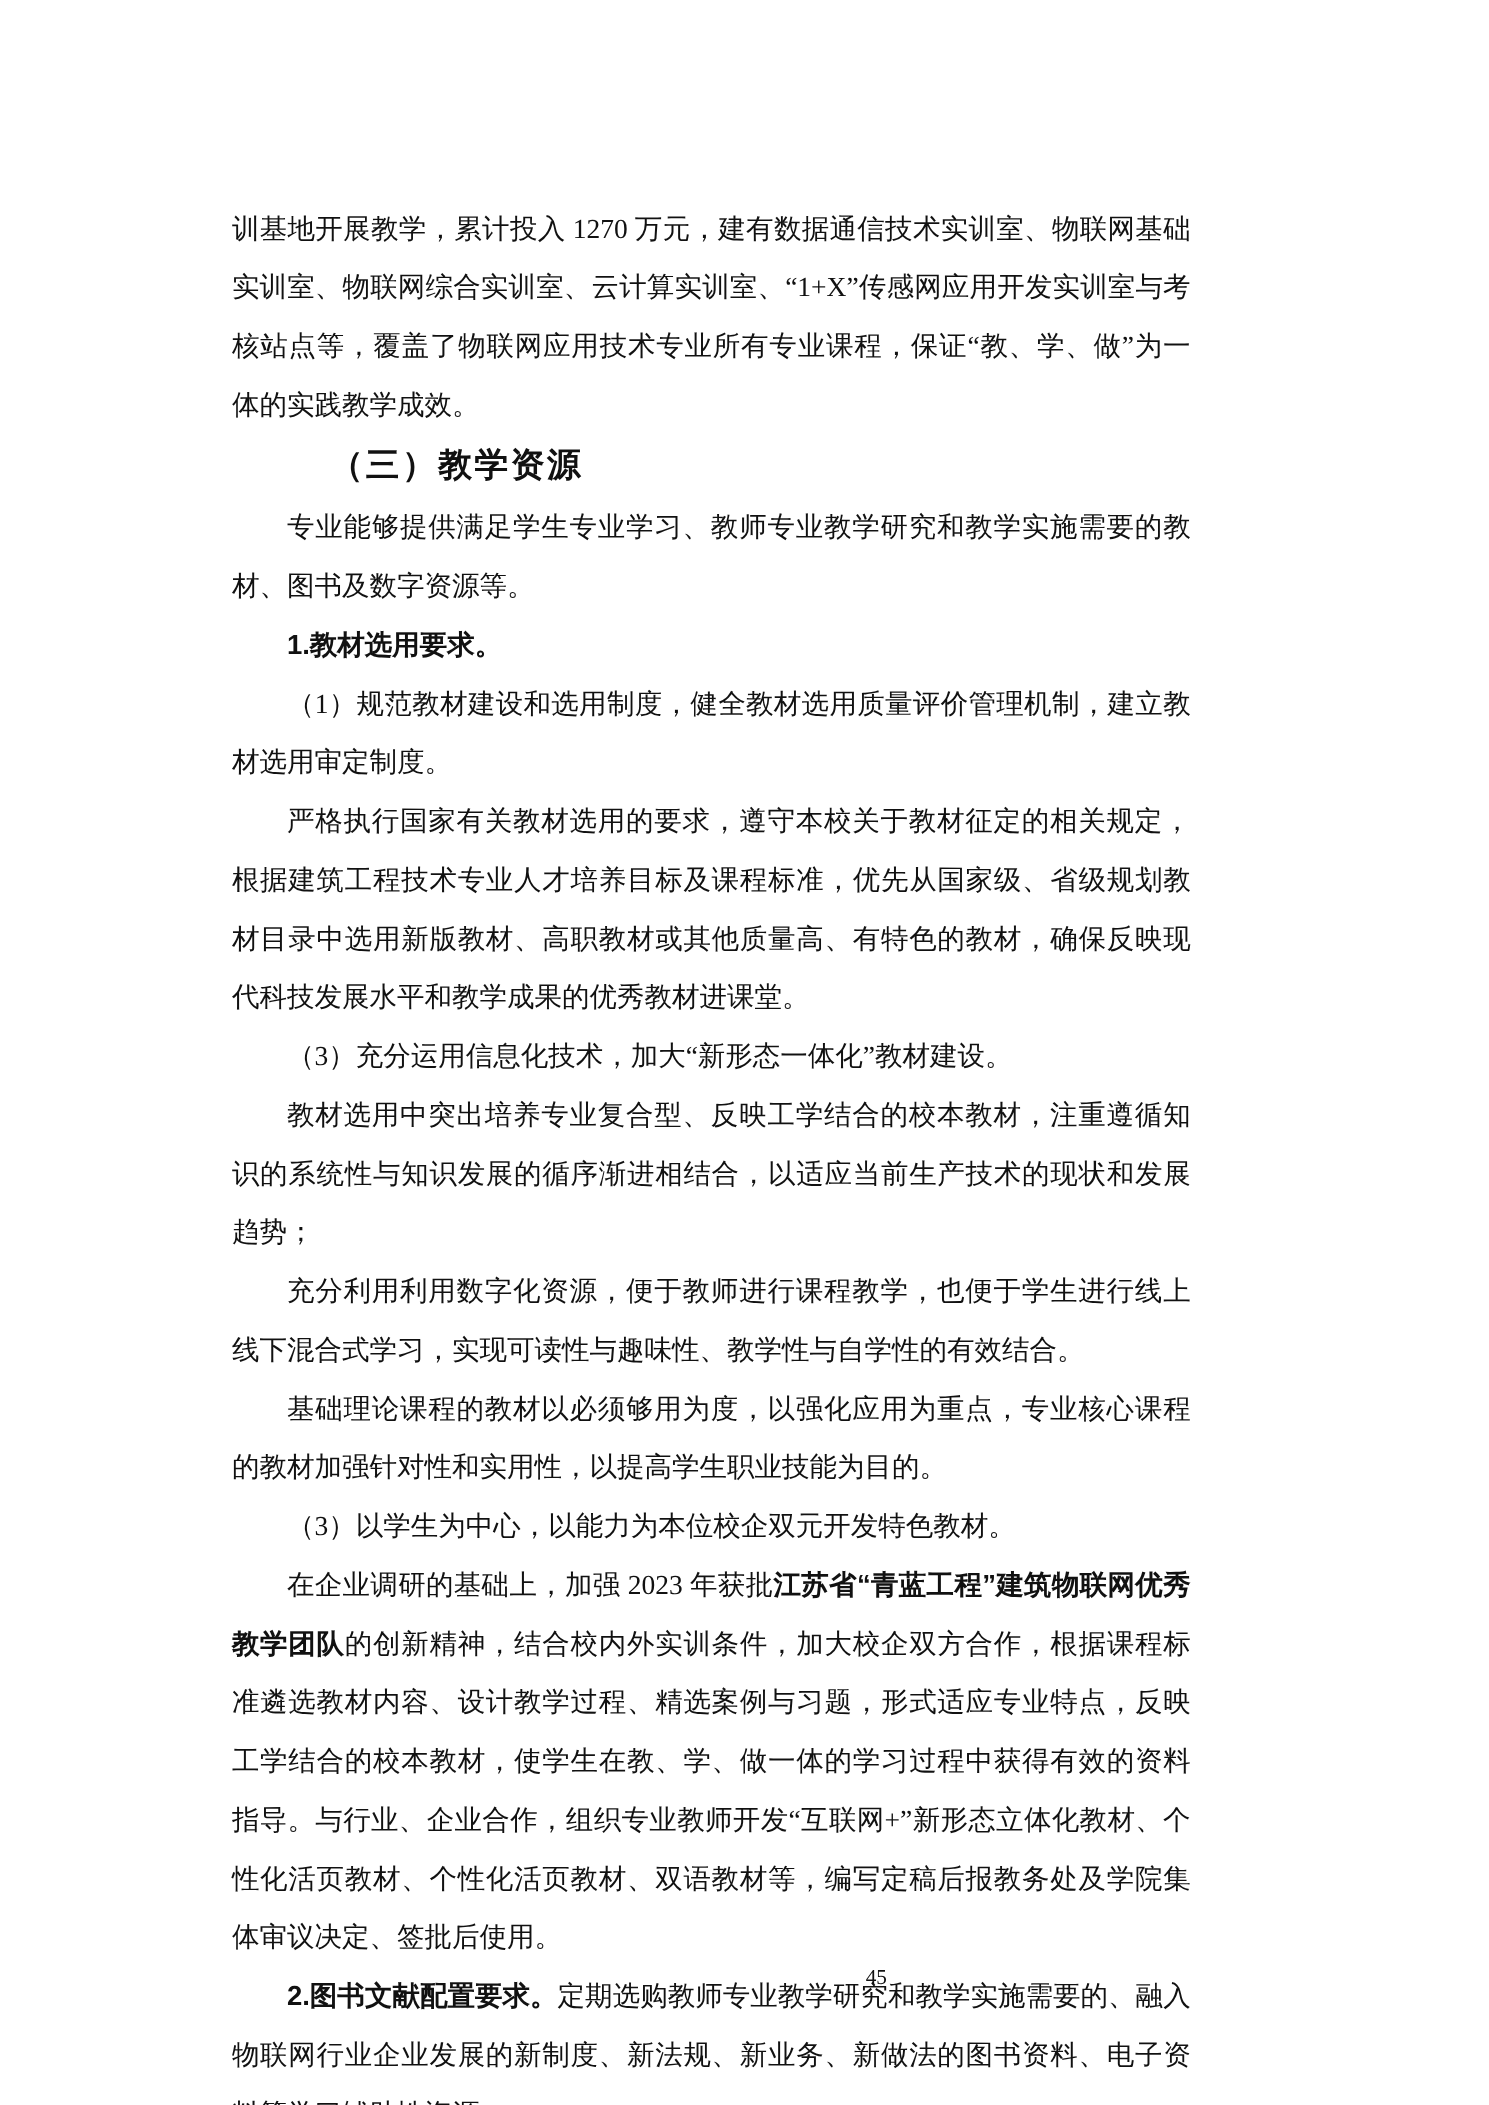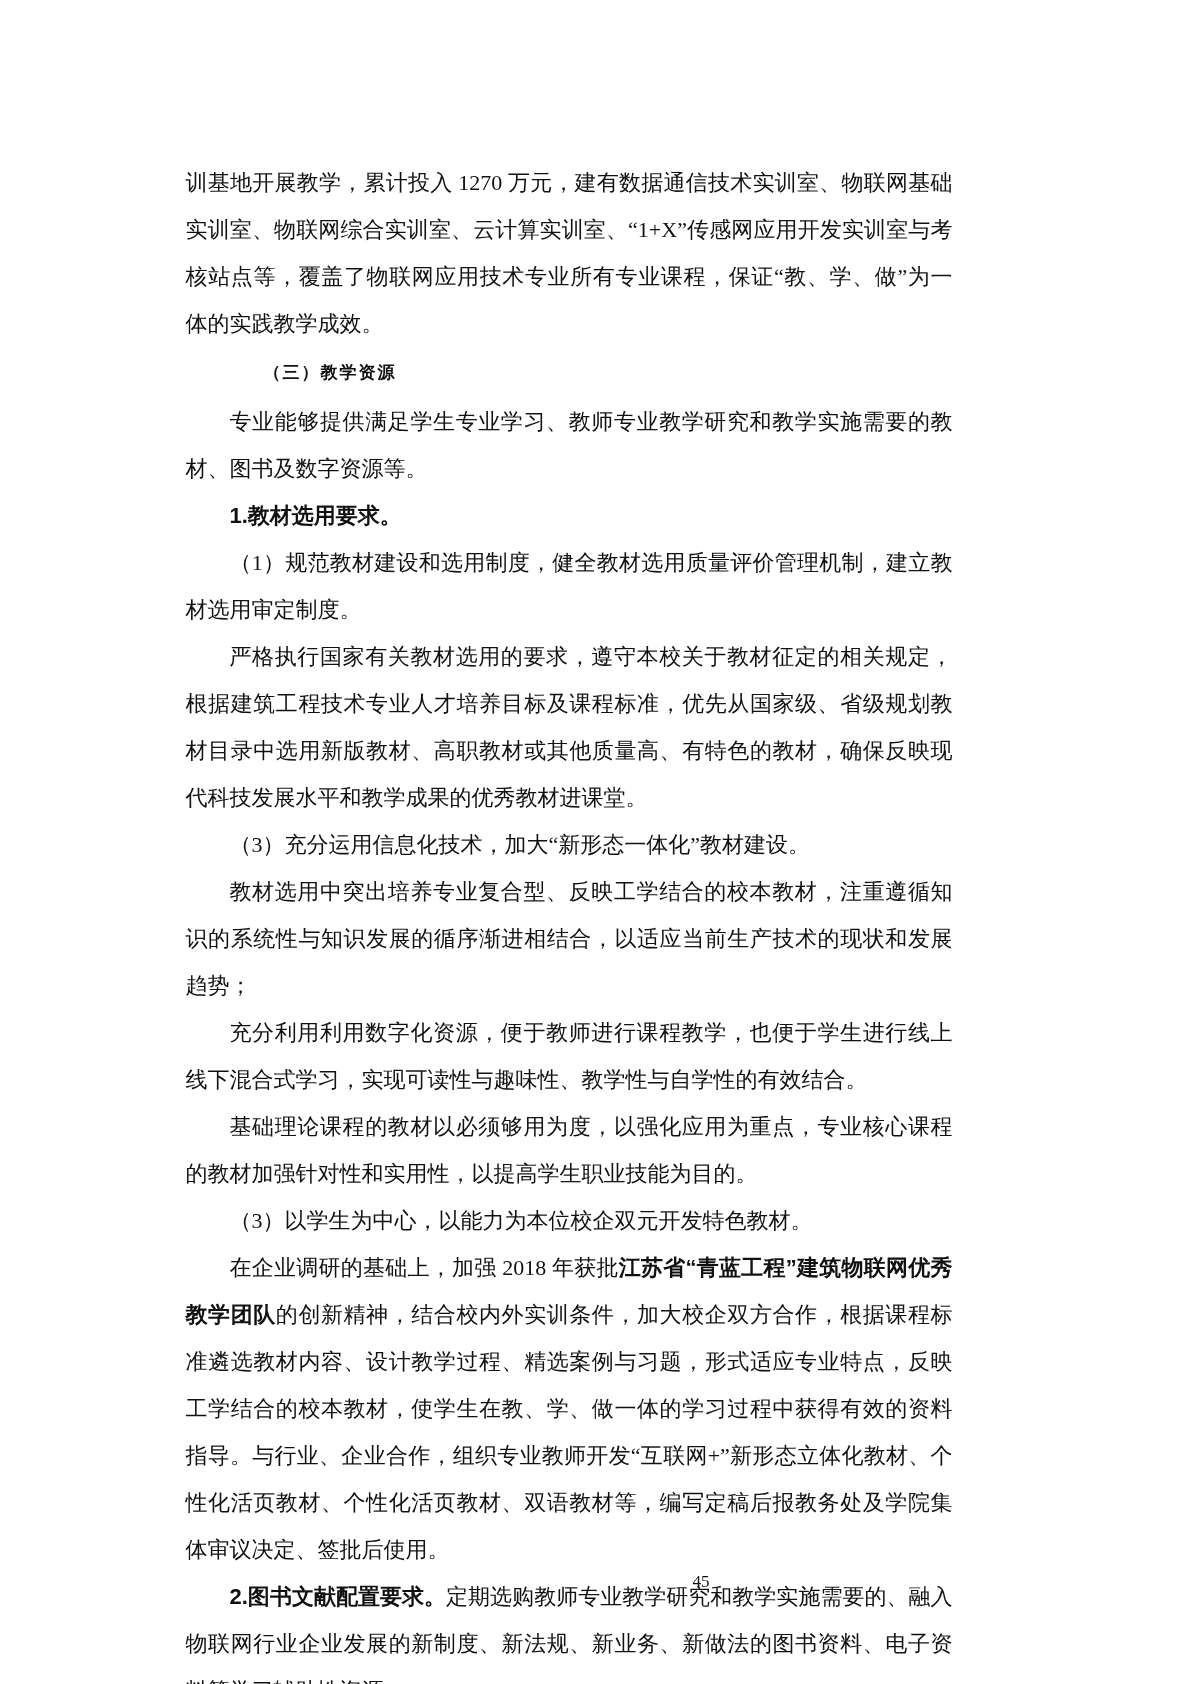--- a/index.html
+++ b/index.html
@@ -25,21 +25,21 @@
     text-justify: inter-ideograph;
   }
   .doc-body p {
     margin: 0;
     padding: 0;
   }
   p.paragraph.indent {
     text-indent: 44px;
   }
   p.heading {
-    font-size: 17px;
+    font-size: 27px;
     line-height: 51px;
     text-indent: 78px;
     font-weight: 700;
     font-family: "Liberation Sans", "DejaVu Sans", sans-serif;
     letter-spacing: 2px;
   }
   .bold {
     font-weight: 700;
     font-family: "Liberation Sans", "DejaVu Sans", sans-serif;
   }
@@ -64,19 +64,19 @@
       <p class="heading"><span class="bold">（三）教学资源</span></p>
       <p class="paragraph indent"><span>专业能够提供满足学生专业学习、教师专业教学研究和教学实施需要的教材、图书及数字资源等。</span></p>
       <p class="paragraph indent"><span class="bold">1.教材选用要求。</span></p>
       <p class="paragraph indent"><span>（1）规范教材建设和选用制度，健全教材选用质量评价管理机制，建立教材选用审定制度。</span></p>
       <p class="paragraph indent"><span>严格执行国家有关教材选用的要求，遵守本校关于教材征定的相关规定，根据建筑工程技术专业人才培养目标及课程标准，优先从国家级、省级规划教材目录中选用新版教材、高职教材或其他质量高、有特色的教材，确保反映现代科技发展水平和教学成果的优秀教材进课堂。</span></p>
       <p class="paragraph indent"><span>（3）充分运用信息化技术，加大“新形态一体化”教材建设。</span></p>
       <p class="paragraph indent"><span>教材选用中突出培养专业复合型、反映工学结合的校本教材，注重遵循知识的系统性与知识发展的循序渐进相结合，以适应当前生产技术的现状和发展趋势；</span></p>
       <p class="paragraph indent"><span>充分利用利用数字化资源，便于教师进行课程教学，也便于学生进行线上线下混合式学习，实现可读性与趣味性、教学性与自学性的有效结合。</span></p>
       <p class="paragraph indent"><span>基础理论课程的教材以必须够用为度，以强化应用为重点，专业核心课程的教材加强针对性和实用性，以提高学生职业技能为目的。</span></p>
       <p class="paragraph indent"><span>（3）以学生为中心，以能力为本位校企双元开发特色教材。</span></p>
-      <p class="paragraph indent"><span>在企业调研的基础上，加强 2018 年获批</span><span class="bold">江苏省“青蓝工程”建筑物联网优秀教学团队</span><span>的创新精神，结合校内外实训条件，加大校企双方合作，根据课程标准遴选教材内容、设计教学过程、精选案例与习题，形式适应专业特点，反映工学结合的校本教材，使学生在教、学、做一体的学习过程中获得有效的资料指导。与行业、企业合作，组织专业教师开发“互联网+”新形态立体化教材、个性化活页教材、个性化活页教材、双语教材等，编写定稿后报教务处及学院集体审议决定、签批后使用。</span></p>
+      <p class="paragraph indent"><span>在企业调研的基础上，加强 2023 年获批</span><span class="bold">江苏省“青蓝工程”建筑物联网优秀教学团队</span><span>的创新精神，结合校内外实训条件，加大校企双方合作，根据课程标准遴选教材内容、设计教学过程、精选案例与习题，形式适应专业特点，反映工学结合的校本教材，使学生在教、学、做一体的学习过程中获得有效的资料指导。与行业、企业合作，组织专业教师开发“互联网+”新形态立体化教材、个性化活页教材、个性化活页教材、双语教材等，编写定稿后报教务处及学院集体审议决定、签批后使用。</span></p>
       <p class="paragraph indent"><span class="bold">2.图书文献配置要求。</span><span>定期选购教师专业教学研究和教学实施需要的、融入物联网行业企业发展的新制度、新法规、新业务、新做法的图书资料、电子资料等学习辅助性资源。</span></p>
     </div>
   <div class="footer">
     <span>45</span>
   </div>
 </div>
 
 </body></html>

